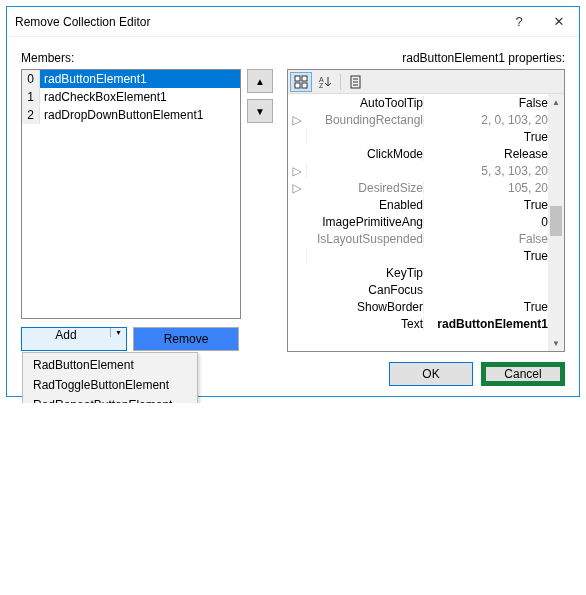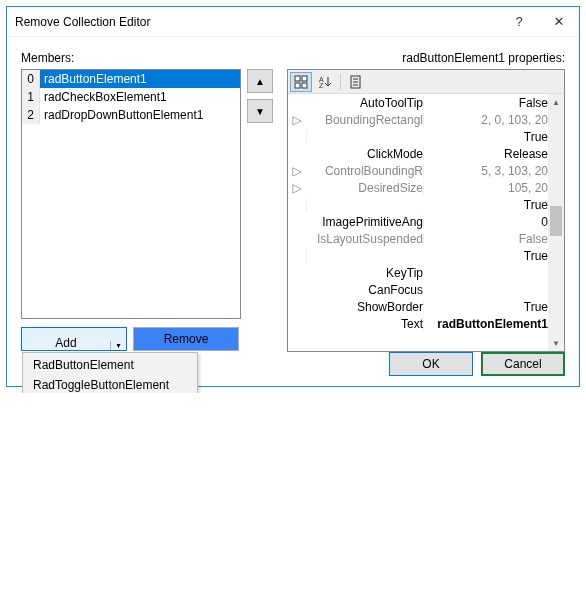--- a/index.html
+++ b/index.html
@@ -59,21 +59,21 @@
     display:flex; align-items:center; justify-content:center;
     font-size:10px;
   }
   .btn-row { display:flex; gap:6px; margin-top:8px; }
   .add-btn {
     position:relative;
     flex:0 0 106px;
     height:24px;
     border:1px solid #0078d7;
     background:#e5f1fb;
-    display:flex; align-items:flex-end;
+    display:flex; align-items:flex-start;
   }
   .add-btn .main { flex:1; display:flex; align-items:center; justify-content:center; }
   .add-btn .drop { width:16px; border-left:1px solid #adadad; display:flex; align-items:center; justify-content:center; font-size:8px;}
   .remove-btn {
     flex:0 0 106px; height:24px;
     border:1px solid #adadad; background:#3b82f6;
     display:flex; align-items:center; justify-content:center;
   }
   .dropdown {
     position:absolute;
@@ -99,22 +99,22 @@
   .prop-grid .row { display:flex; height:17px; align-items:center; font-size:12px; }
   .prop-grid .gutter { width:18px; display:flex; align-items:center; justify-content:center; color:#888; }
   .prop-grid .name { width:117px; padding-left:2px; overflow:hidden; white-space:nowrap; }
   .prop-grid .val { flex:1; padding-left:6px; border-left:1px solid #eee; overflow:hidden; white-space:nowrap;}
   .prop-grid .ro { color:#888; }
   .prop-grid .val.bold { font-weight:600; }
   .scrollbar { position:absolute; right:0; top:0; bottom:0; width:16px; background:#f0f0f0;}
   .scrollbar .arrow { height:16px; display:flex; align-items:center; justify-content:center; font-size:8px; color:#666;}
   .scrollbar .thumb { position:absolute; left:2px; right:2px; top:112px; height:30px; background:#c2c2c2;}
 
-  .ok-cancel { display:flex; justify-content:flex-end; gap:8px; }
-  .okc-btn { width:84px; height:24px; border:2px solid #15803d; background:#e1e1e1; display:flex; align-items:center; justify-content:center;}
+  .ok-cancel { display:flex; justify-content:flex-end; gap:8px; margin-top:10px; }
+  .okc-btn { width:84px; height:24px; border:5px solid #15803d; background:#e1e1e1; display:flex; align-items:center; justify-content:center;}
   .okc-btn.focus { border:1px solid #0078d7; }
 </style>
 </head>
 <body>
 
 <div class="window">
   <div class="titlebar">
     <div class="title">Remove Collection Editor</div>
     <div class="btn">?</div>
     <div class="btn">✕</div>
@@ -211,30 +211,30 @@
                   <div class="gutter"></div>
                   <div class="val">True</div>
                 </div>
                 <div class="row">
                   <div class="gutter"></div>
                   <div class="name">ClickMode</div>
                   <div class="val">Release</div>
                 </div>
                 <div class="row ro">
                   <div class="gutter">▷</div>
-                  <div class="name">ControlBoundingR</div>
                   <div class="val">5, 3, 103, 20</div>
                 </div>
                 <div class="row ro">
                   <div class="gutter">▷</div>
                   <div class="name">DesiredSize</div>
                   <div class="val">105, 20</div>
                 </div>
                 <div class="row">
                   <div class="gutter"></div>
+                  <div class="name">Enabled</div>
                   <div class="val">True</div>
                 </div>
                 <div class="row">
                   <div class="gutter"></div>
                   <div class="name">ImagePrimitiveAng</div>
                   <div class="val">0</div>
                 </div>
                 <div class="row ro">
                   <div class="gutter"></div>
                   <div class="name">IsLayoutSuspended</div>

